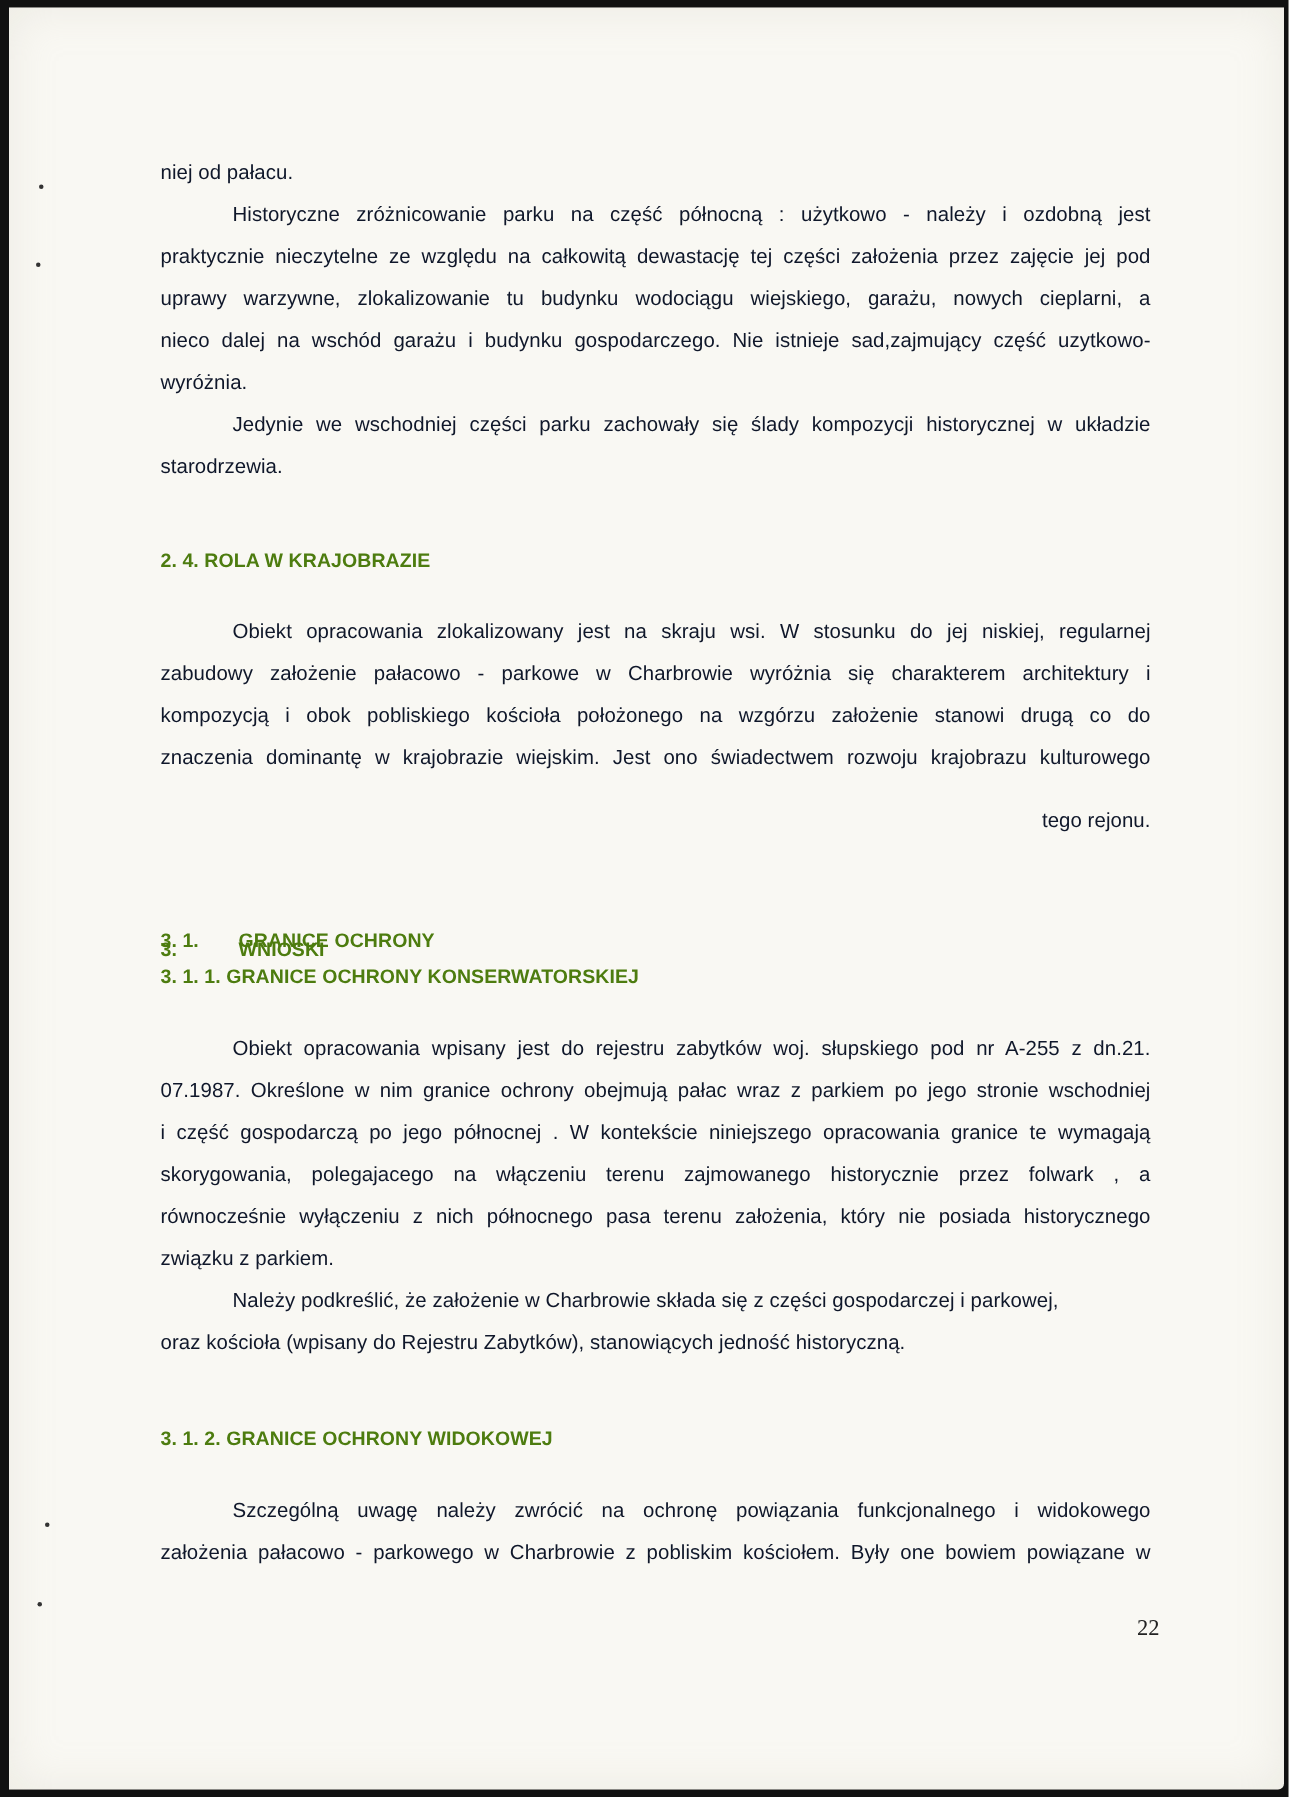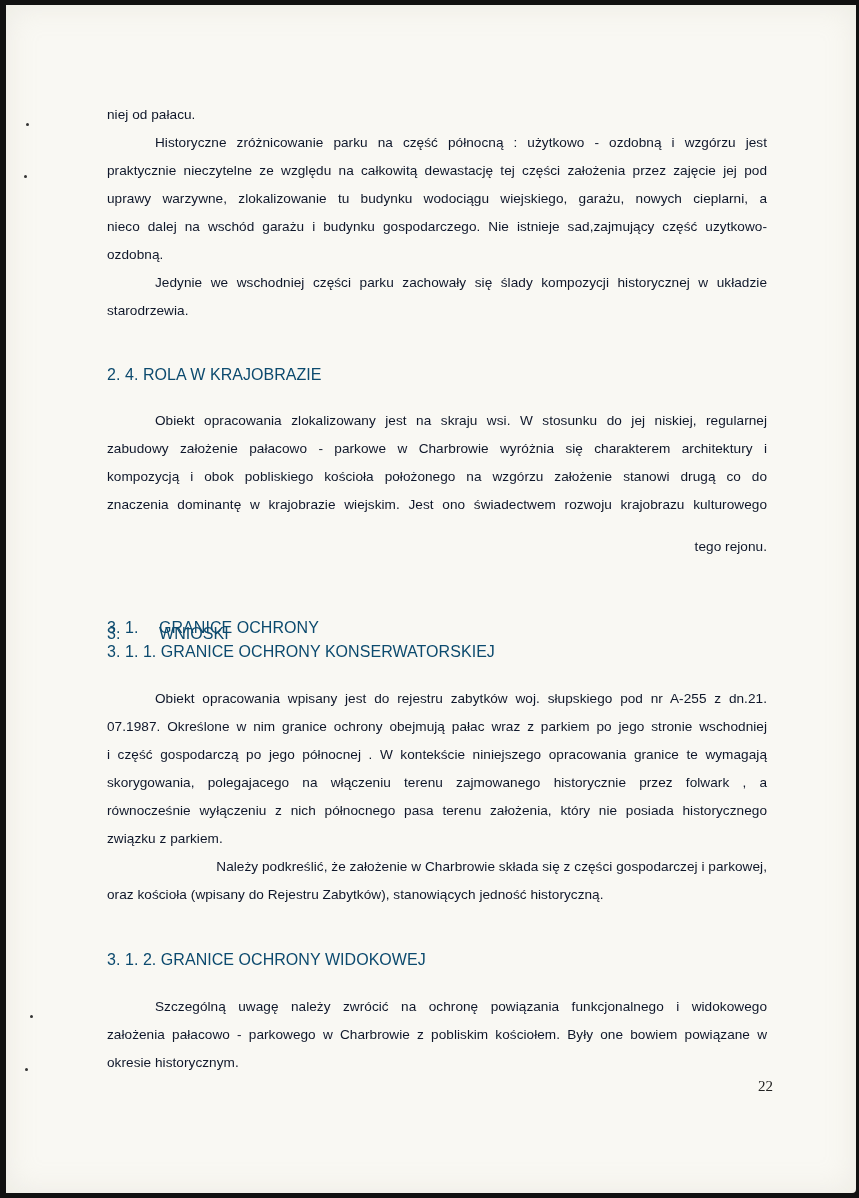--- a/index.html
+++ b/index.html
@@ -33,26 +33,25 @@
       white-space: nowrap;
       letter-spacing: 0.05px;
     }
     .just {
       text-align: justify;
       text-align-last: justify;
     }
     .indent {
       left: 149px;
       width: 612px;
-      text-align: right;
     }
     .heading {
-      font-weight: normal;
-      font-size: 16px;
-      color: #0c4a6e;
+      font-weight: bold;
+      font-size: 13px;
+      color: #4d7c0f;
     }
     .num {
       display: inline-block;
       width: 52px;
     }
     .page-number {
       position: absolute;
       left: 752px;
       top: 1073px;
       font-family: "Liberation Serif", "DejaVu Serif", serif;
@@ -73,25 +72,25 @@
 
 <div class="page">
 
   <div class="speck" style="left:20px; top:118px;"></div>
   <div class="speck" style="left:18px; top:170px;"></div>
   <div class="speck" style="left:24px; top:1010px;"></div>
   <div class="speck" style="left:19px; top:1063px;"></div>
 
   <div class="line" style="top:102px;">niej od pałacu.</div>
 
-  <div class="line indent just" style="top:130px;">Historyczne zróżnicowanie parku na część północną  : użytkowo - ozdobną i wzgórzu jest</div>
+  <div class="line indent just" style="top:130px;">Historyczne zróżnicowanie parku na część północną  : użytkowo - należy i ozdobną jest</div>
   <div class="line just" style="top:158px;">praktycznie nieczytelne ze względu na całkowitą dewastację tej części założenia przez zajęcie jej pod</div>
   <div class="line just" style="top:186px;">uprawy warzywne, zlokalizowanie tu budynku wodociągu wiejskiego, garażu, nowych cieplarni, a</div>
   <div class="line just" style="top:214px;">nieco dalej na wschód garażu i budynku gospodarczego. Nie istnieje sad,zajmujący część uzytkowo-</div>
-  <div class="line" style="top:242px;">ozdobną.</div>
+  <div class="line" style="top:242px;">wyróżnia.</div>
 
   <div class="line indent just" style="top:270px;">Jedynie we wschodniej części parku zachowały się ślady kompozycji historycznej w układzie</div>
   <div class="line" style="top:298px;">starodrzewia.</div>
 
   <div class="line heading" style="top:361px;">2. 4. ROLA W KRAJOBRAZIE</div>
 
   <div class="line indent just" style="top:408px;">Obiekt opracowania zlokalizowany jest na skraju wsi. W stosunku do jej niskiej, regularnej</div>
   <div class="line just" style="top:436px;">zabudowy założenie pałacowo - parkowe w Charbrowie wyróżnia się charakterem architektury i</div>
   <div class="line just" style="top:464px;">kompozycją i obok pobliskiego kościoła położonego na wzgórzu założenie stanowi drugą co do</div>
   <div class="line just" style="top:492px;">znaczenia dominantę w krajobrazie wiejskim. Jest ono świadectwem rozwoju krajobrazu kulturowego</div>
@@ -114,16 +113,15 @@
   <div class="line just" style="top:798px;">równocześnie wyłączeniu z nich północnego pasa terenu założenia, który nie posiada historycznego</div>
   <div class="line" style="top:826px;">związku z parkiem.</div>
 
   <div class="line indent" style="top:854px;">Należy podkreślić, że założenie w Charbrowie składa się z części gospodarczej i parkowej,</div>
   <div class="line" style="top:882px;">oraz kościoła (wpisany do Rejestru Zabytków), stanowiących jedność historyczną.</div>
 
   <div class="line heading" style="top:946px;">3. 1. 2. GRANICE OCHRONY WIDOKOWEJ</div>
 
   <div class="line indent just" style="top:994px;">Szczególną uwagę należy zwrócić na ochronę powiązania funkcjonalnego i widokowego</div>
   <div class="line just" style="top:1022px;">założenia pałacowo - parkowego w Charbrowie z pobliskim kościołem. Były one bowiem powiązane w</div>
-  <div class="line" style="top:1050px;">okresie historycznym.</div>
 
   <div class="page-number">22</div>
 </div>
 
 </body></html>

